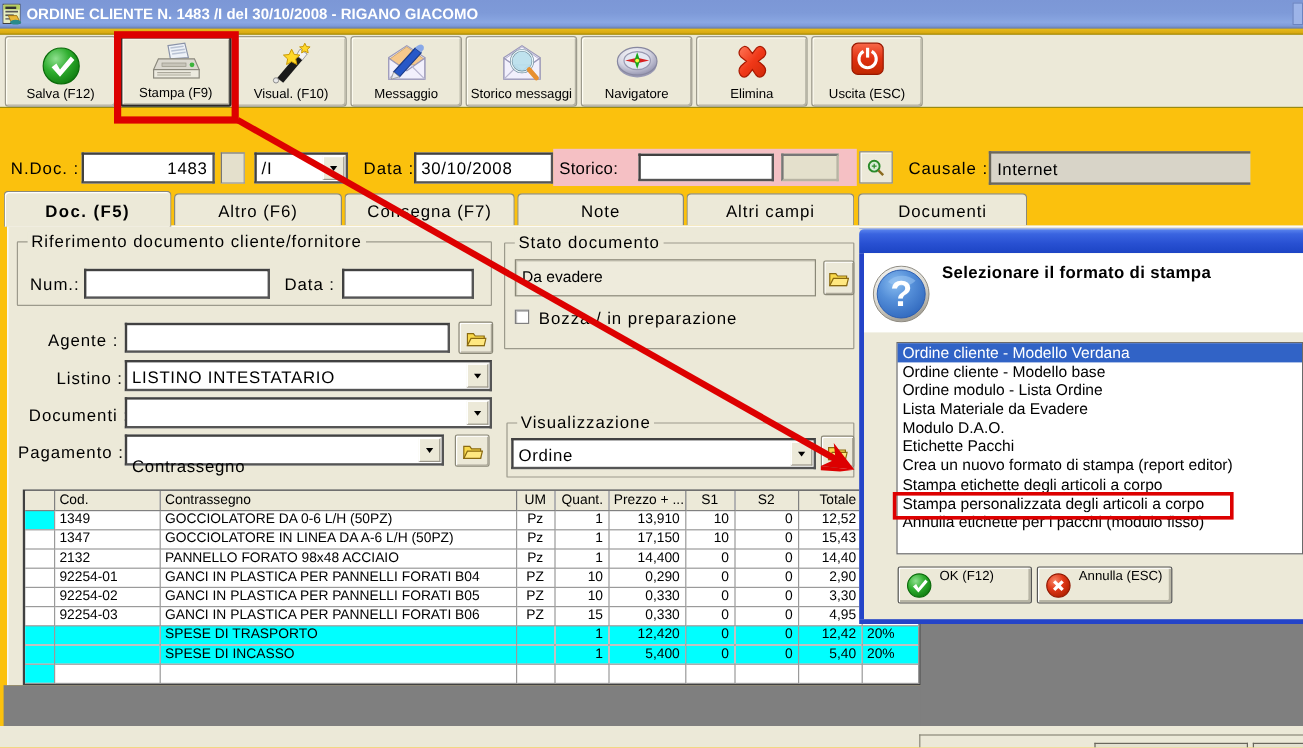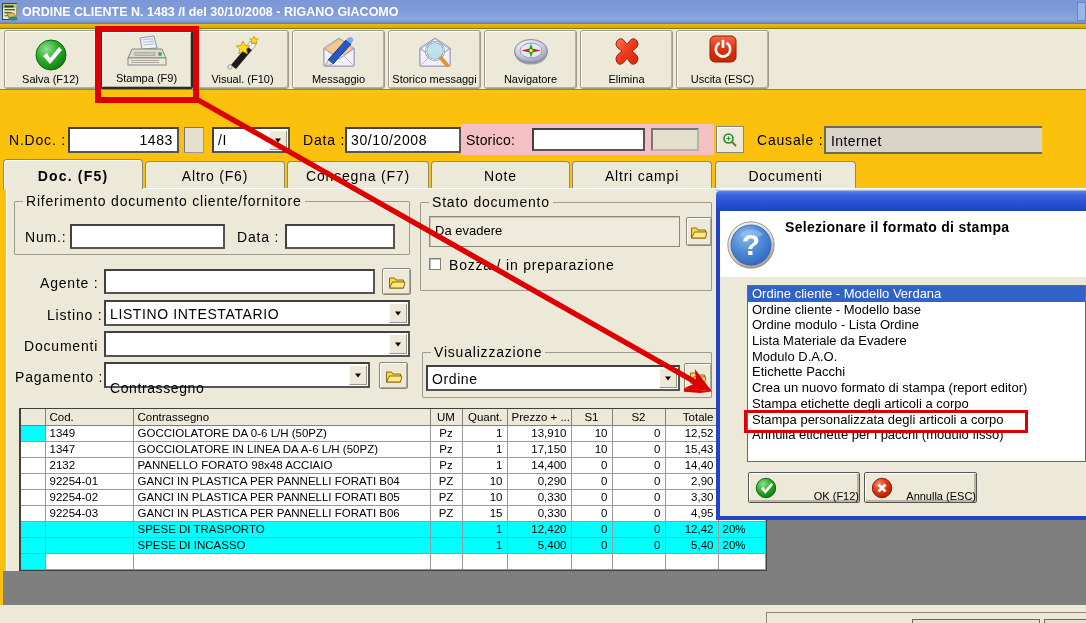--- a/index.html
+++ b/index.html
@@ -63,21 +63,21 @@
   border-left:4px solid #2444c8; border-bottom:0; }
 #dlg-white { position:absolute; left:4px; top:21px; width:366px; height:66px; background:#fff; }
 #dlg-bottom { position:absolute; left:0; top:326px; width:370px; height:4px; background:#2444c8; }
 #dlg-title { position:absolute; left:69px; top:29px; font-size:14px; letter-spacing:0.3px; font-weight:bold; color:#000; }
 #listbox { position:absolute; left:31px; top:95px; width:339px; height:177px; background:#fff; border:1px solid #6a6a6a; }
 .li { height:15.7px; font-size:13px; padding-left:4px; white-space:nowrap; overflow:hidden; color:#000; line-height:15.7px;}
 .li.sel { background:#3163c6; color:#fff; }
 .dlgbtn { position:absolute; top:282px; height:31px; background:#ece9d8; border:1px solid #565656;
   box-shadow:inset 1px 1px 0 #fff, inset -2px -2px 0 #b8b5a5; border-radius:2px; font-size:11px; }
 .dlgbtn svg { position:absolute; left:6px; top:4px; }
-.dlgbtn .lbl { position:absolute; left:34px; right:0; top:17px; text-align:right; }
+.dlgbtn .lbl { position:absolute; left:34px; right:0; top:1px; text-align:left; }
 
 
 #redbox1 { left:95px; top:26px; width:104px; height:77px; border:6px solid #dd0000; z-index:50; }
 #redbox2 { left:744px; top:410px; width:284px; height:23px; border:3px solid #dd0000; z-index:50; }
 #arrowsvg { left:0; top:0; width:1086px; height:623px; z-index:49; pointer-events:none; }
 </style>
 </head>
 <body>
 <div class="abs" id="titlebar"></div>
 <svg class="abs" style="left:2px; top:3px;" width="17" height="18" viewBox="0 0 17 18">

